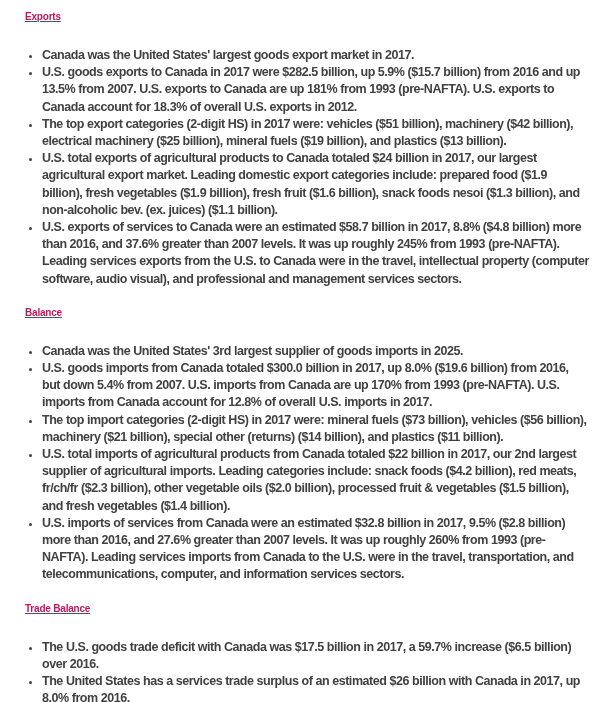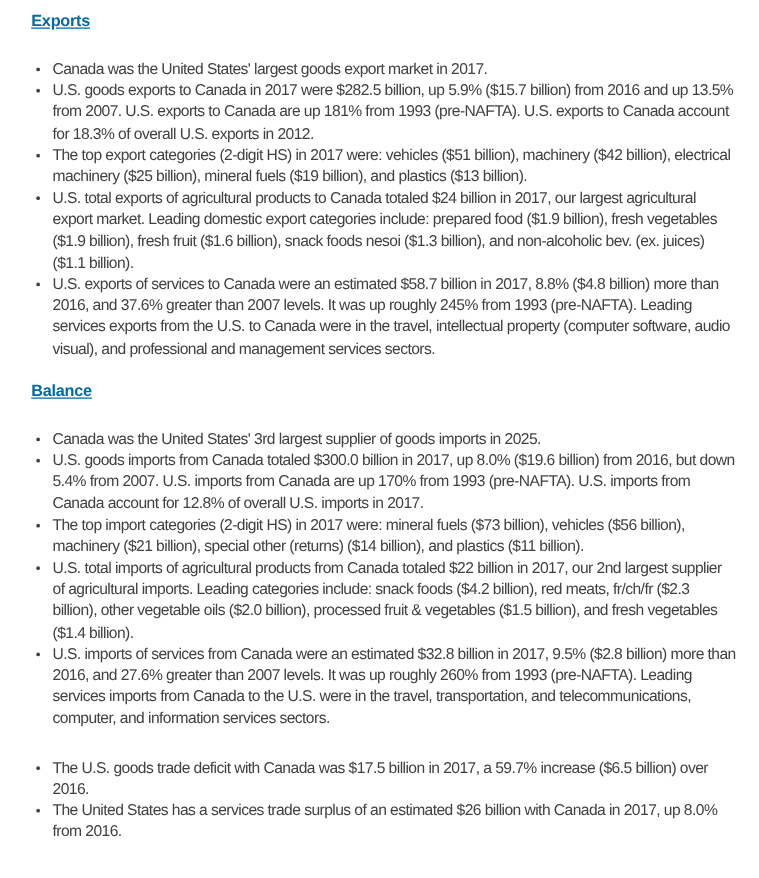--- a/index.html
+++ b/index.html
@@ -14,33 +14,34 @@
     font-family: "Liberation Sans", "DejaVu Sans", sans-serif;
   }
   .doc {
     padding: 8px 18px 0 25px;
     box-sizing: border-box;
     width: 607px;
     height: 702px;
     overflow: hidden;
   }
   .section-heading {
-    font-size: 13px;
+    font-size: 10px;
     font-weight: bold;
     text-decoration: underline;
-    color: #0369a1;
+    color: #be185d;
     margin: 0;
     padding: 0;
     line-height: 17px;
     letter-spacing: -0.2px;
   }
   .bullet-list {
     margin: 22px 0 16px 0;
     padding: 0 0 0 17px;
     list-style: disc outside;
+    font-weight: bold;
   }
   .bullet-item {
     font-size: 12.5px;
     line-height: 17.2px;
     color: #414141;
     letter-spacing: -0.45px;
     margin: 0;
     padding: 0;
   }
   .bullet-item::marker {
@@ -69,18 +70,19 @@
       <ul class="bullet-list">
         <li class="bullet-item">Canada was the United States' 3rd largest supplier of goods imports in 2025.</li>
         <li class="bullet-item">U.S. goods imports from Canada totaled $300.0 billion in 2017, up 8.0% ($19.6 billion) from 2016, but down 5.4% from 2007. U.S. imports from Canada are up 170% from 1993 (pre-NAFTA). U.S. imports from Canada account for 12.8% of overall U.S. imports in 2017.</li>
         <li class="bullet-item">The top import categories (2-digit HS) in 2017 were: mineral fuels ($73 billion), vehicles ($56 billion), machinery ($21 billion), special other (returns) ($14 billion), and plastics ($11 billion).</li>
         <li class="bullet-item">U.S. total imports of agricultural products from Canada totaled $22 billion in 2017, our 2nd largest supplier of agricultural imports. Leading categories include: snack foods ($4.2 billion), red meats, fr/ch/fr ($2.3 billion), other vegetable oils ($2.0 billion), processed fruit &amp; vegetables ($1.5 billion), and fresh vegetables ($1.4 billion).</li>
         <li class="bullet-item">U.S. imports of services from Canada were an estimated $32.8 billion in 2017, 9.5% ($2.8 billion) more than 2016, and 27.6% greater than 2007 levels. It was up roughly 260% from 1993 (pre-NAFTA). Leading services imports from Canada to the U.S. were in the travel, transportation, and telecommunications, computer, and information services sectors.</li>
       </ul>
     </section>
 
     <section>
+      <h2 class="section-heading">Trade Balance</h2>
       <ul class="bullet-list">
         <li class="bullet-item">The U.S. goods trade deficit with Canada was $17.5 billion in 2017, a 59.7% increase ($6.5 billion) over 2016.</li>
         <li class="bullet-item">The United States has a services trade surplus of an estimated $26 billion with Canada in 2017, up 8.0% from 2016.</li>
       </ul>
     </section>
   </main>
 
 </body></html>

